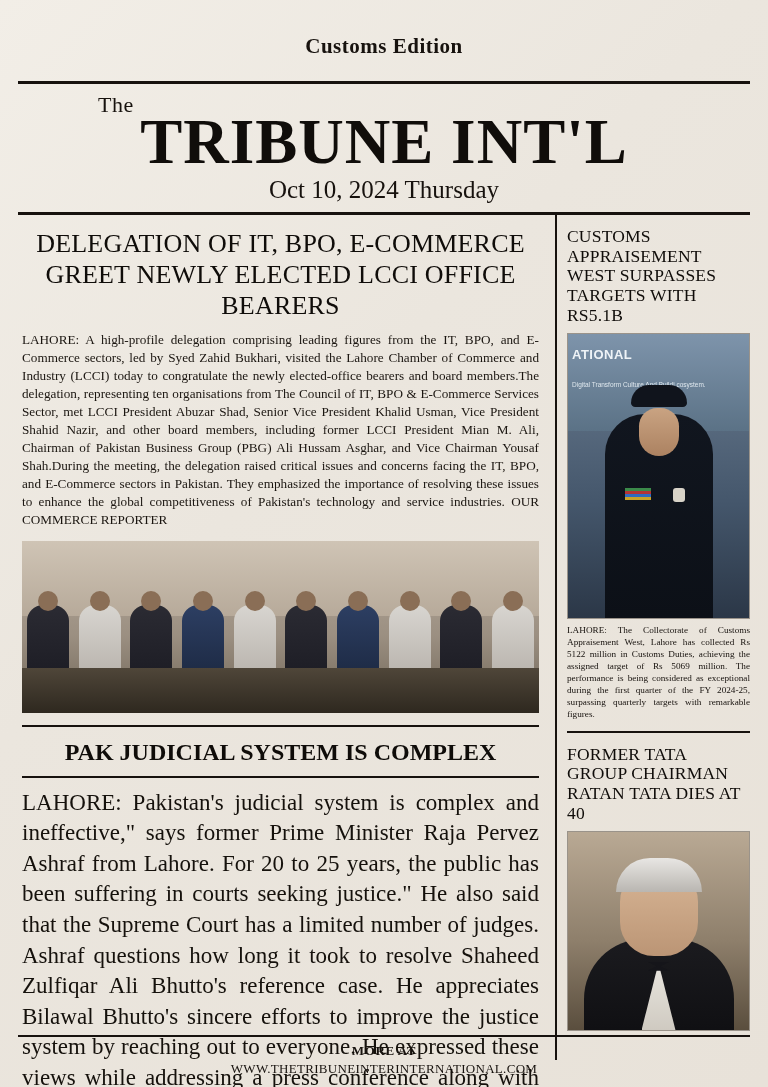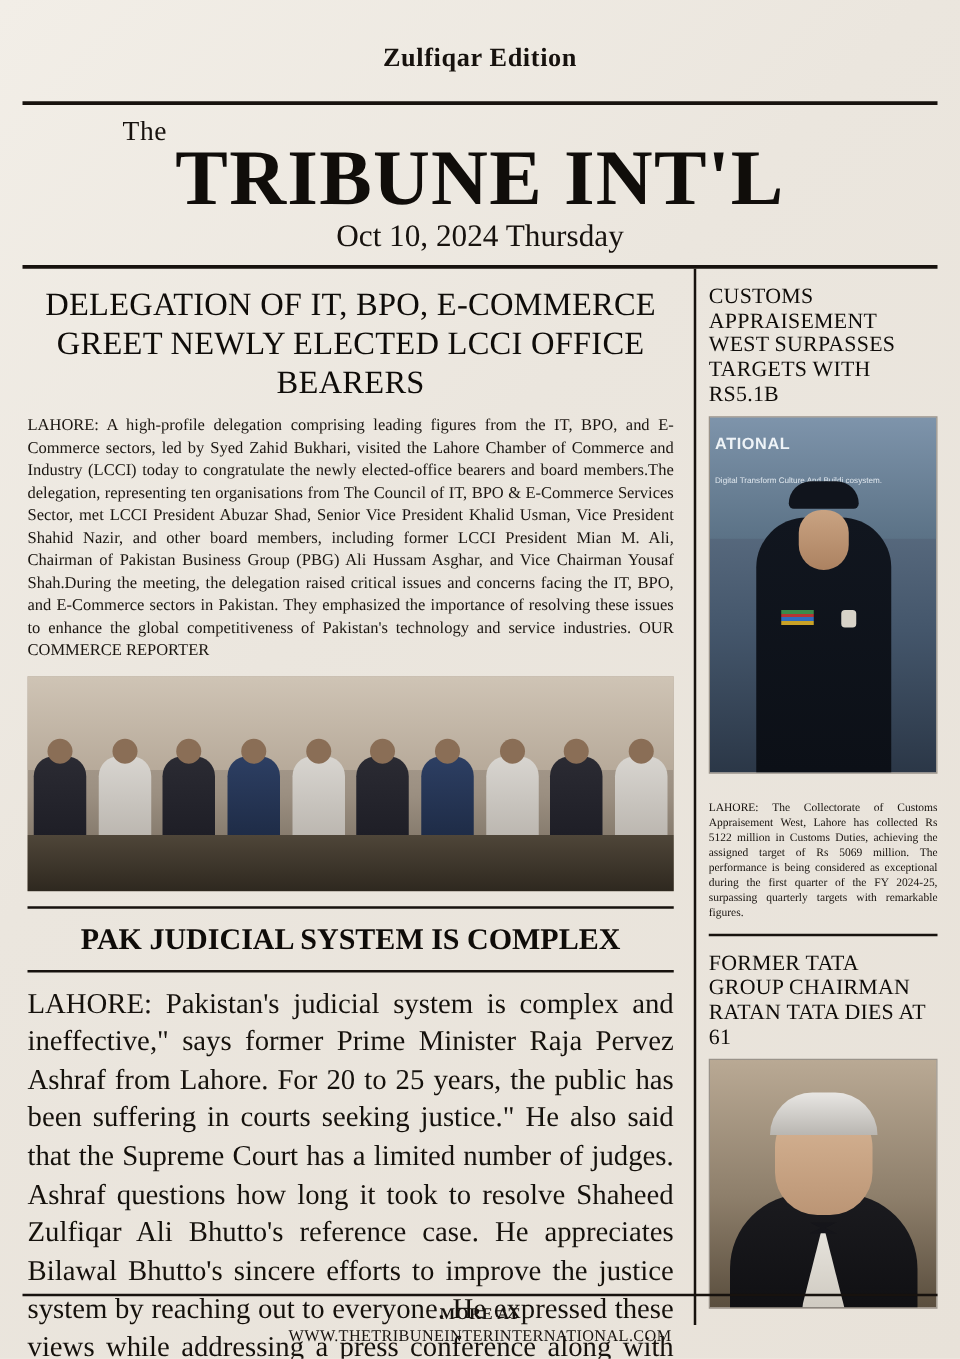--- a/index.html
+++ b/index.html
@@ -232,21 +232,21 @@
   .right-photo .badge {
     position:absolute; left:50%; margin-left:14px; top:54%;
     width:12px; height:14px;
     background:#d8d3c8; border-radius:3px;
   }
   .right-caption {
     font-family: "Liberation Serif", serif;
     font-size: 9.2px;
     line-height: 1.3;
     text-align: justify;
-    margin-top: 22px;
+    margin-top: 6px;
     color: #17120e;
   }
   .right-divider {
     border-top: 2px solid #17120e;
     margin: 10px 0 0 0;
   }
   .right-photo2 {
     width: 100%;
     height: 200px;
     margin-top: 6px;
@@ -312,21 +312,21 @@
     letter-spacing: 0.3px;
     margin-top: 2px;
     color: #17120e;
   }
 </style>
 </head>
 <body>
 
 <div class="paper">
 
-  <div class="special-edition">Zulfiqar Edition</div>
+  <div class="special-edition">Customs Edition</div>
 
   <div class="masthead-rule-top"></div>
 
   <div class="masthead">
     <div class="the-word">The</div>
     <div class="title-main">TRIBUNE INT'L</div>
     <div class="title-date">Oct 10, 2024 Thursday</div>
   </div>
 
   <div class="masthead-rule-bottom"></div>
@@ -381,21 +381,21 @@
         <div class="face"></div>
         <div class="cap"></div>
         <div class="ribbons"></div>
         <div class="badge"></div>
       </div>
 
       <div class="right-caption">LAHORE: The Collectorate of Customs Appraisement West, Lahore has collected Rs 5122 million in Customs Duties, achieving the assigned target of Rs 5069 million. The performance is being considered as exceptional during the first quarter of the FY 2024-25, surpassing quarterly targets with remarkable figures.</div>
 
       <div class="right-divider"></div>
 
-      <div class="right-headline">FORMER TATA GROUP CHAIRMAN RATAN TATA DIES AT 61</div>
+      <div class="right-headline">FORMER TATA GROUP CHAIRMAN RATAN TATA DIES AT 40</div>
 
       <div class="right-photo2">
         <div class="suit"></div>
         <div class="head"></div>
         <div class="hair"></div>
         <div class="shirt"></div>
         <div class="bowtie"></div>
       </div>
 
     </div>

